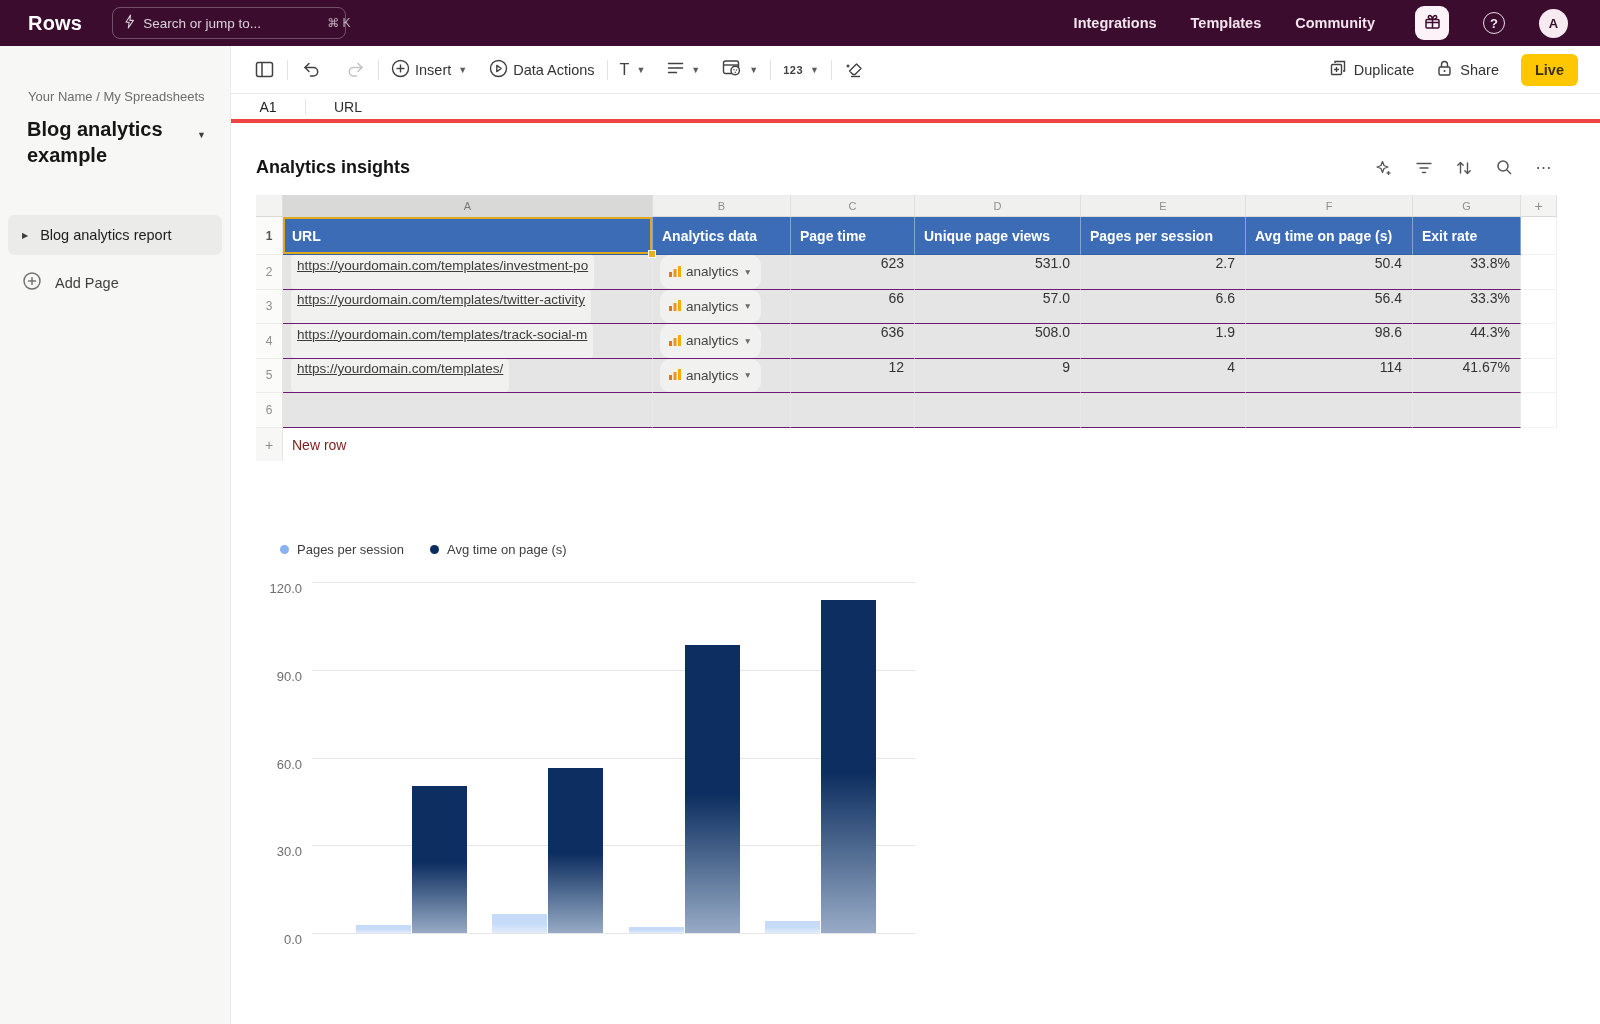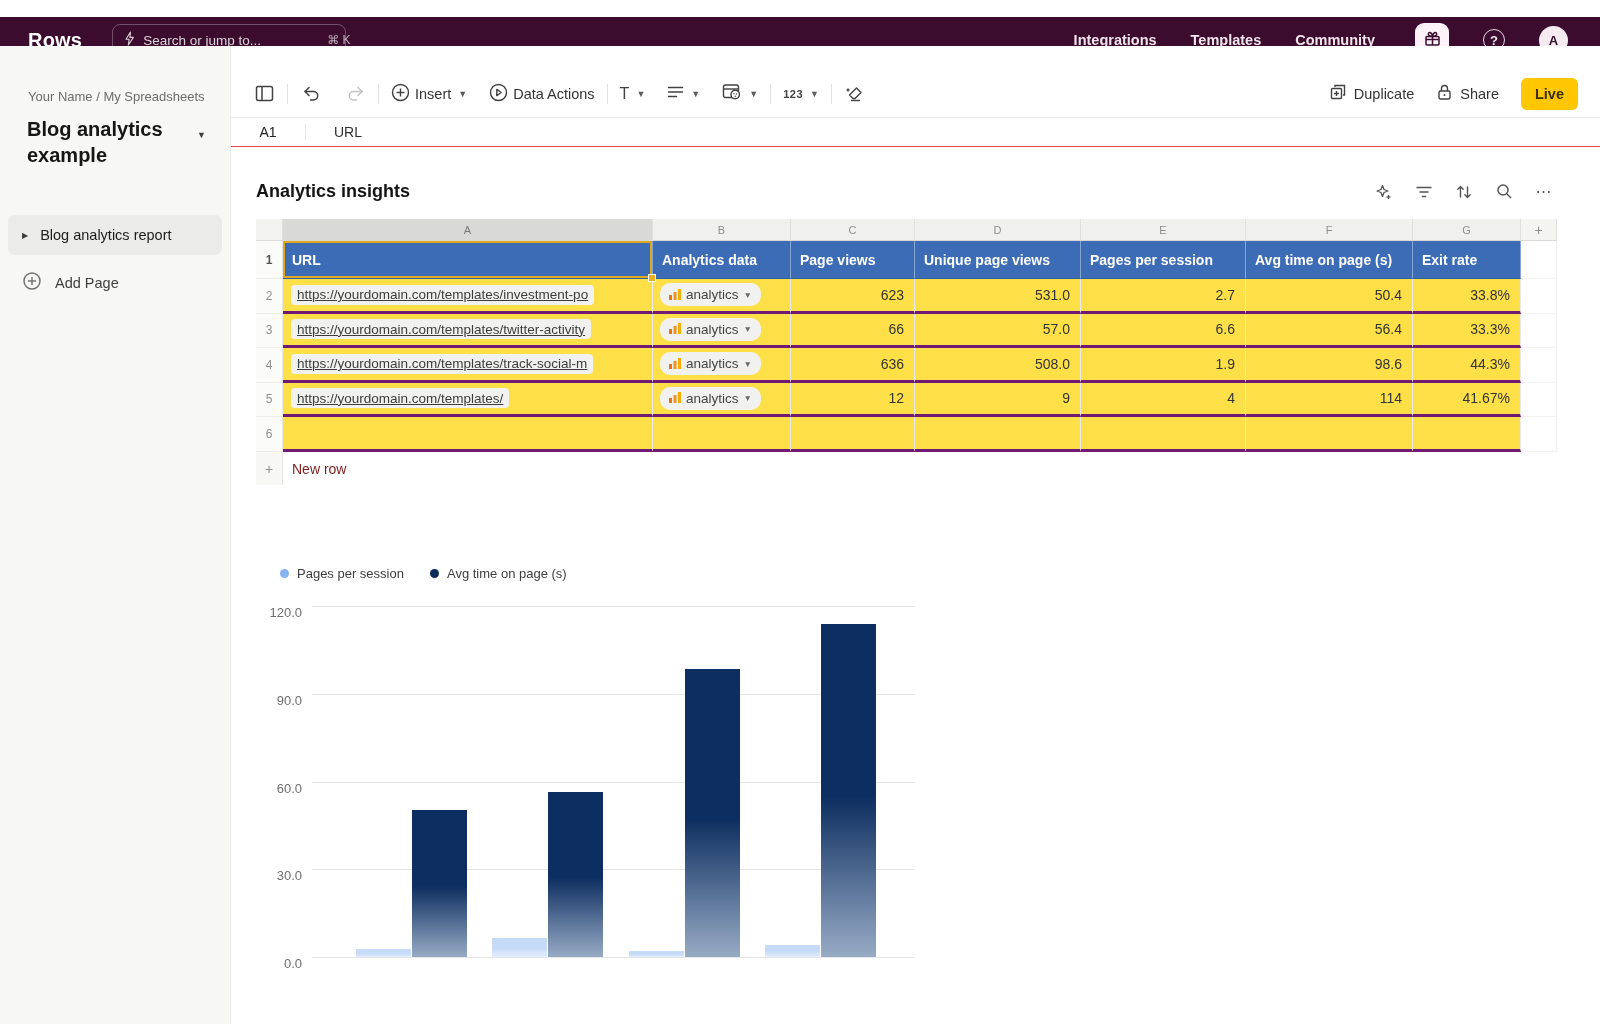--- a/index.html
+++ b/index.html
@@ -1,21 +1,21 @@
 <!DOCTYPE html>
 <html><head>
 <meta charset="utf-8">
 <style>
   * { margin:0; padding:0; box-sizing:border-box; }
   html,body { width:1600px; height:1024px; overflow:hidden; background:#fff;
               font-family:"Liberation Sans", sans-serif; }
 
   
   .navbar { position:absolute; left:0; top:0; width:1600px; height:46px;
-            background:#3c0c2f; display:flex; align-items:center;margin-top:17px; }
+            background:#3c0c2f; display:flex; align-items:center; }
   .logo { color:#fff; font-size:20px; font-weight:700; margin-left:28px; letter-spacing:.2px; }
   .searchbox { margin-left:30px; width:234px; height:32px; border:1px solid rgba(255,255,255,.28);
                border-radius:8px; display:flex; align-items:center; padding:0 10px; gap:7px; }
   .searchbox input { background:transparent; border:none; outline:none; flex:1;
                      color:rgba(255,255,255,.85); font-size:13.5px; font-family:"Liberation Sans",sans-serif; }
   .searchbox input::placeholder { color:rgba(255,255,255,.8); }
   .kbd { color:rgba(255,255,255,.65); font-size:12px; white-space:nowrap; }
   .nav-right { margin-left:auto; display:flex; align-items:center; gap:34px; margin-right:32px; }
   .nav-link { color:#f1e4ec; font-size:14.5px; font-weight:600; cursor:pointer; }
   .gift-btn { width:34px; height:34px; border-radius:9px; background:#fdf2f8;
@@ -36,36 +36,36 @@
   .page-item { margin:47px 8px 0 8px; height:40px; background:#ebebe9; border-radius:7px;
                display:flex; align-items:center; padding-left:14px; gap:12px; cursor:pointer; }
   .page-caret { font-size:8px; color:#3c3c3c; }
   .page-label { font-size:14.5px; font-weight:500; color:#1d1d1d; }
   .add-page { margin:10px 8px 0 8px; height:36px; display:flex; align-items:center;
               padding-left:14px; gap:13px; cursor:pointer;text-align:center; }
   .add-page-label { font-size:14.5px; color:#3f3f3f; }
 
   
   .main { position:absolute; left:231px; top:46px; right:0; bottom:0; background:#fff; overflow:hidden; }
-  .toolbar { height:48px; border-bottom:1px solid #eaeaea; display:flex; align-items:center; padding:0 22px;margin-top:24px; }
+  .toolbar { height:48px; border-bottom:1px solid #eaeaea; display:flex; align-items:center; padding:0 22px; }
   .tb-ic { display:flex; align-items:center; justify-content:center; min-width:22px; height:30px;
            cursor:pointer; color:#414141; }
   .tb-group { display:flex; align-items:center; gap:5px; cursor:pointer; color:#333; font-size:14.5px; }
   .tb-sep { width:1px; height:20px; background:#e2e2e2; margin:0 12px; } .sp22 { width:22px; }
   .caret-sm { font-size:9px; color:#5c5c5c; margin-left:2px; }
   .disabled { color:#bdbdbd; }
   .tb-right { margin-left:auto; display:flex; align-items:center; gap:22px; }
   .tb-textbtn { display:flex; align-items:center; gap:7px; font-size:14.5px; color:#333; cursor:pointer; }
   .live-btn { background:#ffc702; color:#3a3000; font-size:14.5px; font-weight:700;
               border:none; border-radius:6px; padding:8px 14px; cursor:pointer;
               font-family:"Liberation Sans",sans-serif; }
   .t-letter { font-size:16px; font-weight:500; color:#414141; }
   .icon123 { font-size:11px; font-weight:600; letter-spacing:.5px; color:#414141; }
 
-  .formula-bar { height:29px; border-bottom:1px solid #ef4444; display:flex; align-items:center; }
+  .formula-bar { height:29px; border-bottom:4px solid #ef4444; display:flex; align-items:center; }
   .cell-ref { width:74px; text-align:center; font-size:14px; color:#222; }
   .fb-sep { width:1px; height:16px; background:#e4e4e4; }
   .fb-value { margin-left:28px; font-size:14px; color:#2f2f2f; }
 
   .sheet { padding-left:25px; }
   .section-header { margin-top:34px; width:1298px; display:flex; align-items:center; }
   .section-title { font-size:18px; font-weight:700; color:#141414; }
   .sec-icons { margin-left:auto; display:flex; align-items:center; gap:20px; color:#555; }
   .sec-ic { width:20px; height:20px; display:flex; align-items:center; justify-content:center; cursor:pointer; }
   .more-dots { font-size:16px; color:#555; letter-spacing:1px; }
@@ -91,22 +91,22 @@
   .header-row { height:38px; }
   .header-row .gut { font-weight:700; color:#555; }
   .hcell { background:#3d6cb6; color:#fff; font-weight:700; font-size:14px;
            display:flex; align-items:center; padding-left:9px;
            border-right:1px solid rgba(255,255,255,.38); border-bottom:1px solid #35609f; }
   .hcell.selected-cell { position:relative; box-shadow:inset 0 0 0 2px #dfa91e; z-index:1; }
   .fill-handle { position:absolute; right:-4px; bottom:-4px; width:8px; height:8px;
                  background:#e9b01f; border:1.5px solid #fff; z-index:3; }
 
   .data-row { height:34.5px; }
-  .cell { background:#fde047; border-right:1px solid #e9e9e8; border-bottom:3px solid #701a75;
-          display:flex; align-items:center; overflow:hidden; }
+  .cell { background:#e5e5e5; border-right:1px solid #e9e9e8; border-bottom:1px solid #701a75;
+          display:flex; overflow:hidden; }
   .cell.num { justify-content:flex-end; padding-right:10px; color:#333; }
   .url-chip { margin-left:8px; max-width:calc(100% - 14px); padding:2.5px 6px; background:#f1f1f0;
               border-radius:4px; font-size:13.5px; color:#3c3c3c; text-decoration:underline;
               white-space:nowrap; overflow:hidden; cursor:pointer; }
   .analytics-chip { margin-left:7px; display:inline-flex; align-items:center; gap:5px;
                     padding:3.5px 9px; background:#f1f1f0; border-radius:10px; cursor:pointer; }
   .chip-label { font-size:13.5px; color:#454545; }
   .chip-caret { font-size:8.5px; color:#6b6b6b; }
 
   .empty-row { height:35px; }
@@ -352,21 +352,21 @@
         <div class="letter-cell ghost">+</div>
       </div>
 
       <div class="grid-row header-row">
         <div class="gut">1</div>
         <div class="hcell colA selected-cell">
           <span>URL</span>
           <span class="fill-handle"></span>
         </div>
         <div class="hcell colB">Analytics data</div>
-        <div class="hcell colC">Page views</div>
+        <div class="hcell colC">Page time</div>
         <div class="hcell colD">Unique page views</div>
         <div class="hcell colE">Pages per session</div>
         <div class="hcell colF">Avg time on page (s)</div>
         <div class="hcell colG">Exit rate</div>
         <div class="ghost-cell ghost"></div>
       </div>
 
       <div class="grid-row data-row">
         <div class="gut">2</div>
         <div class="cell colA">

